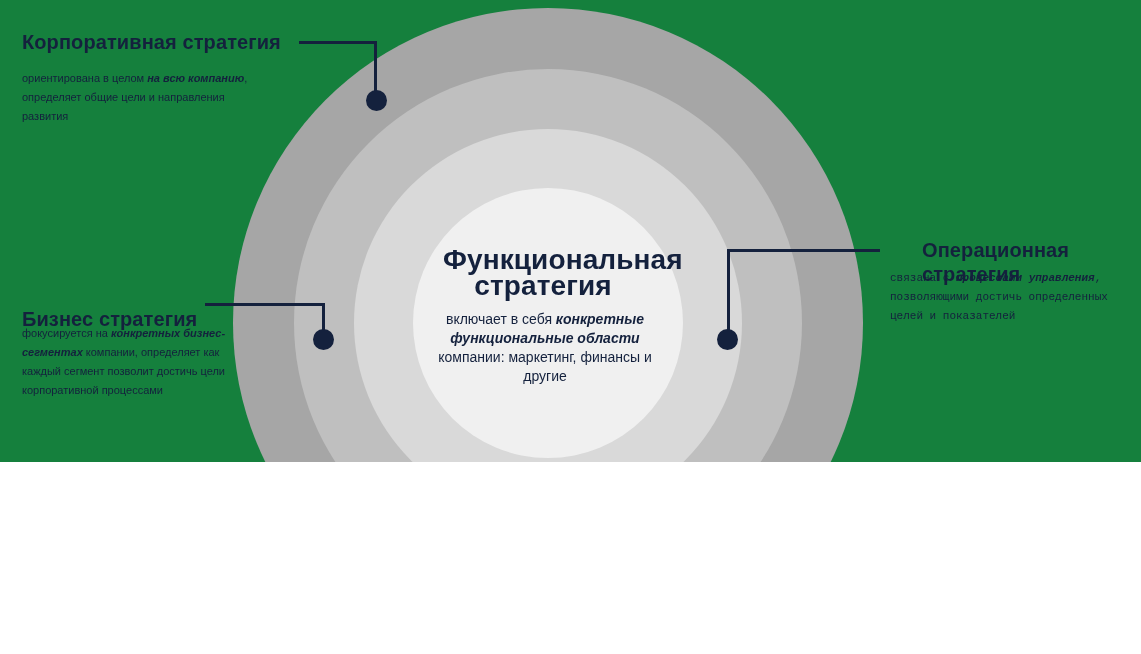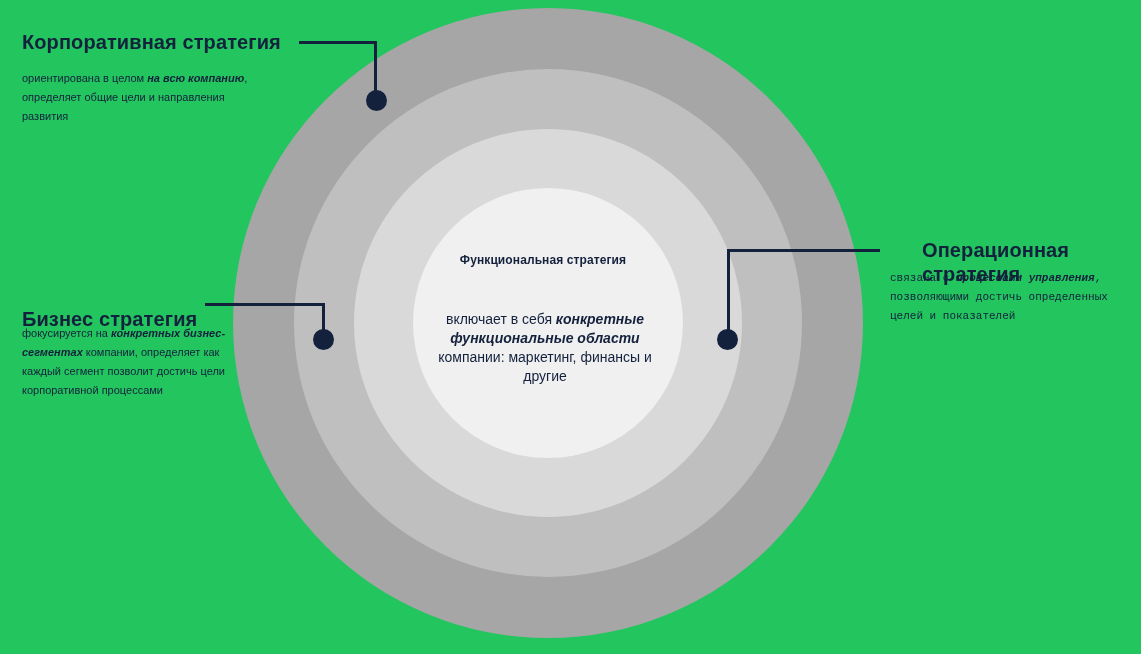--- a/index.html
+++ b/index.html
@@ -4,22 +4,22 @@
 <style>
   html, body {
     margin: 0;
     padding: 0;
     background: #ffffff;
     font-family: "Liberation Sans", sans-serif;
   }
   #stage {
     position: relative;
     width: 1141px;
-    height: 654px;
-    background: #22c55e;
+    height: 462px;
+    background: #15803d;
     overflow: hidden;
     color: #14213d;
   }
   .ring {
     position: absolute;
     border-radius: 50%;
   }
   #ring-corporate   { left: 233px; top:   8px; width: 630px; height: 630px; background: #a6a6a6; }
   #ring-business    { left: 294px; top:  69px; width: 508px; height: 508px; background: #bfbfbf; }
   #ring-operational { left: 354px; top: 129px; width: 388px; height: 388px; background: #d9d9d9; }
@@ -43,21 +43,21 @@
   #corporate-body    { left: 22px;  top: 69px;  width: 245px; }
 
   #business-title    { position: absolute; left: 22px;  top: 307px; }
   #business-body     { left: 22px;  top: 324px; width: 205px; }
 
   #operational-title { position: absolute; left: 890px; top: 238px; margin-left: 32px; }
   #operational-body  { left: 890px; top: 269px; width: 245px; font-family: Liberation Mono, monospace; }
 
   #functional-title  {
     position: absolute; left: 443px; top: 247px; width: 200px;
-    text-align: center; font-size: 12px; line-height: 26px; font-weight: bold;
+    text-align: center; font-size: 28px; line-height: 26px; font-weight: bold;
   }
   #functional-body   {
     left: 420px; top: 310px; width: 250px;
     text-align: center; font-size: 14px;
   }
 
   .conn-line { position: absolute; background: #14213d; }
   .conn-dot  { position: absolute; width: 21px; height: 21px; border-radius: 50%; background: #14213d; }
 
   #corp-line-h { left: 299px; top: 41px;  width: 77px;  height: 3px; }

